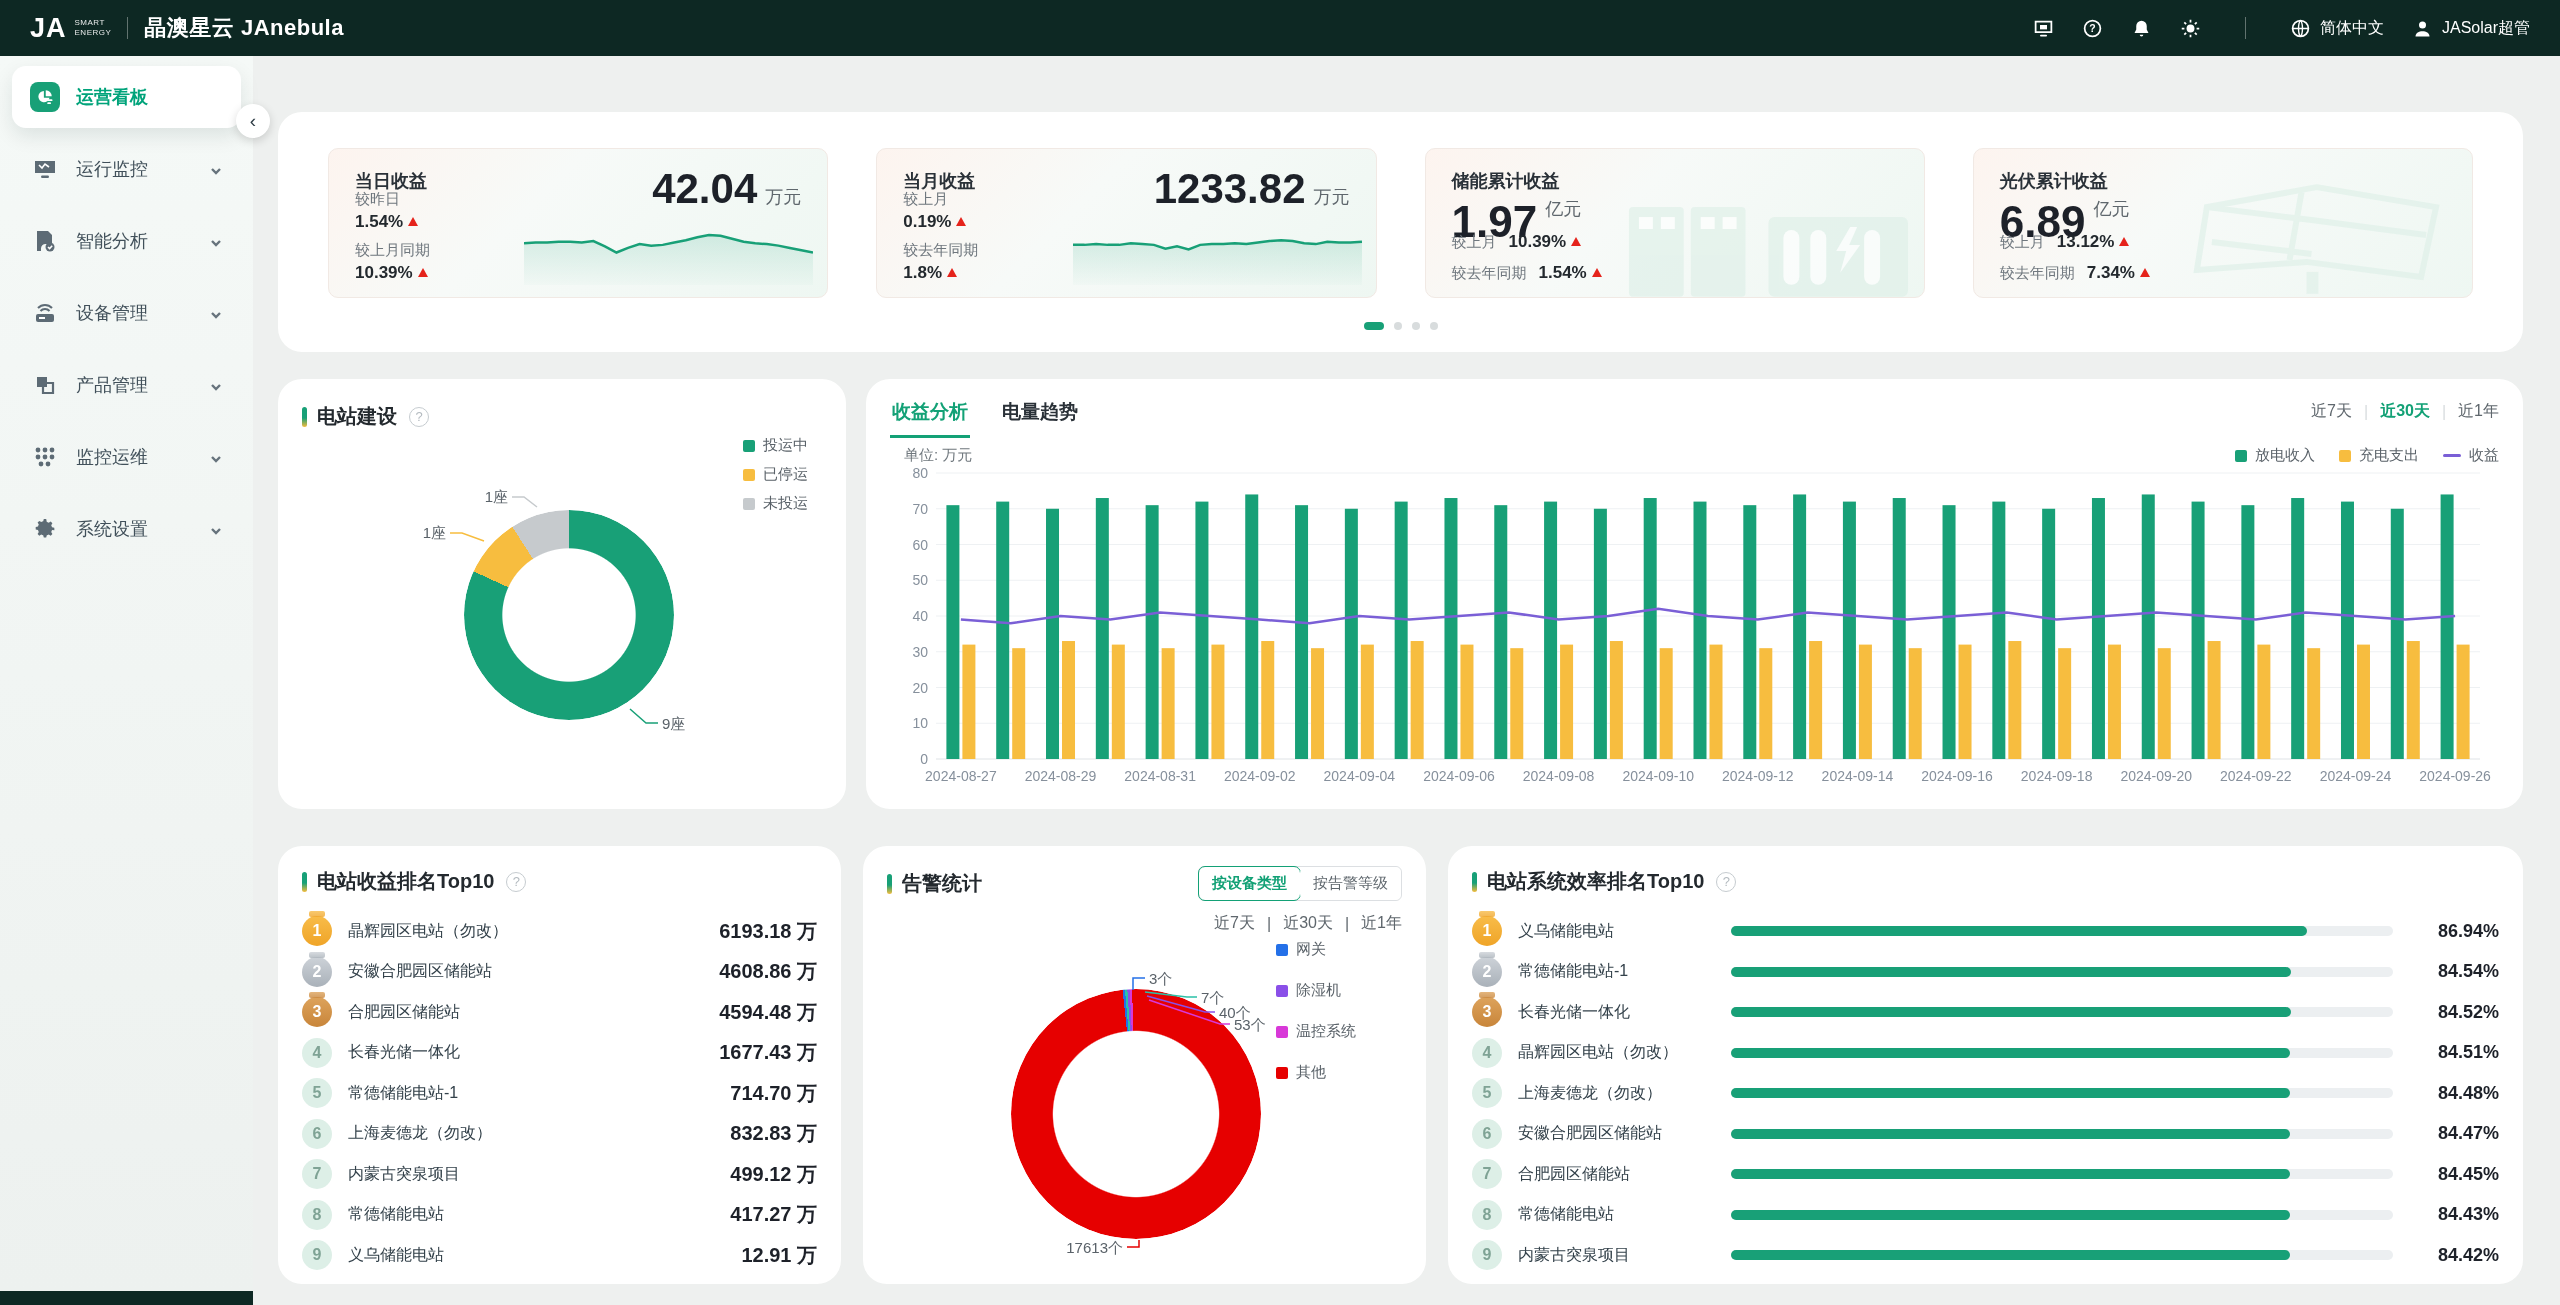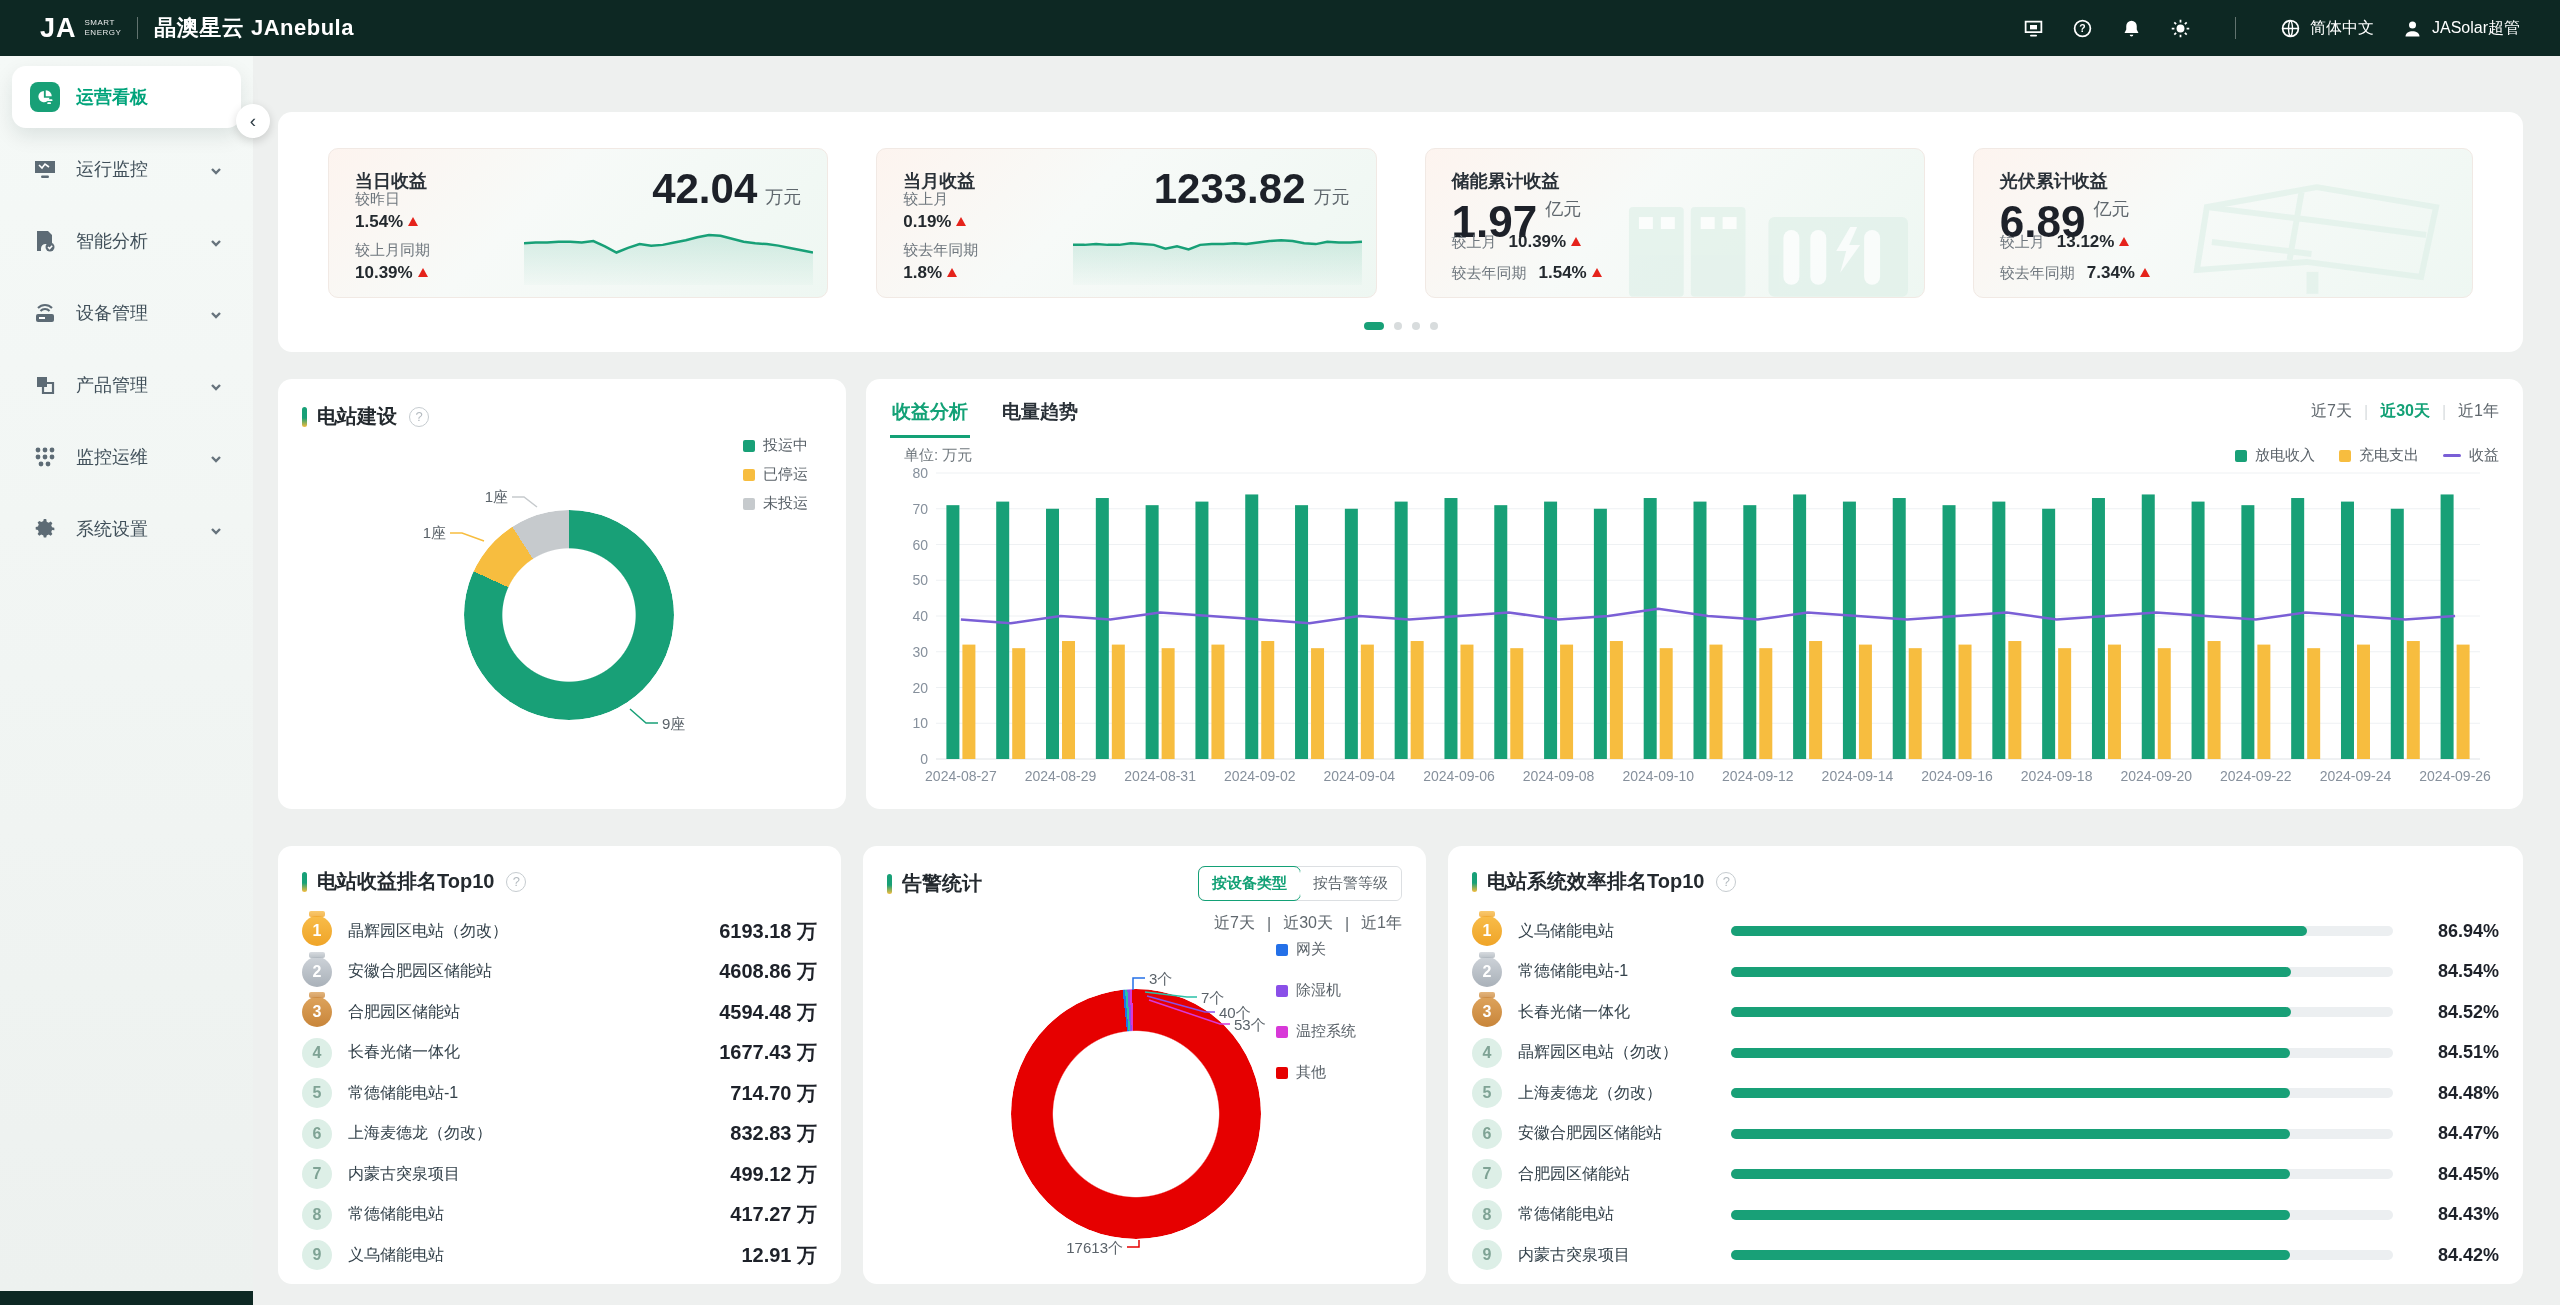--- a/index.html
+++ b/index.html
@@ -1,20 +1,20 @@
 <!DOCTYPE html>
 <html><head>
 <meta charset="utf-8">
 <style>
   *{margin:0;padding:0;box-sizing:border-box}
   html,body{width:2560px;height:1305px;overflow:hidden}
   body{background:#eef0ef;font-family:"Liberation Sans","DejaVu Sans",sans-serif;position:relative;color:#23292e}
 
   
-  .topbar{position:absolute;top:0;left:0;right:0;height:56px;background:#0d2823;display:flex;align-items:center;padding:0 40px;color:#fff;z-index:10}
+  .topbar{position:absolute;top:0;left:0;right:0;height:56px;background:#0d2823;display:flex;align-items:center;padding:0 30px;color:#fff;z-index:10}
   .logo{display:flex;align-items:center;gap:8px}
   .logo-ja{font-size:27px;font-weight:700;letter-spacing:1px}
   .logo-sub{font-size:8px;line-height:10px;letter-spacing:.5px;opacity:.9}
   .tb-divider{width:1px;height:22px;background:rgba(255,255,255,.35);margin:0 16px}
   .product{font-size:22px;font-weight:700;letter-spacing:.5px}
   .tb-right{margin-left:auto;display:flex;align-items:center;gap:28px;font-size:16px}
   .tb-icon{width:21px;height:21px;display:inline-flex;cursor:pointer}
   .tb-icon svg{width:100%;height:100%;fill:#fff}
   .tb-group{display:flex;align-items:center;gap:9px;cursor:pointer}
 
@@ -26,21 +26,21 @@
   .side-ico svg{width:24px;height:24px;fill:currentColor}
   .side-item.active .side-ico{background:#18a077;border-radius:8px;color:#fff}
   .side-item.active .side-ico svg{width:18px;height:18px}
   .side-chevron{margin-left:auto;width:14px;height:14px;color:#66737c}
   .side-chevron svg{width:14px;height:14px;fill:none;stroke:currentColor;stroke-width:2.4}
   .side-footer{position:absolute;left:0;bottom:0;width:253px;height:14px;background:#0d2823}
   .collapse-btn{position:absolute;left:236px;top:104px;width:34px;height:34px;border-radius:50%;background:#fff;box-shadow:0 3px 10px rgba(0,0,0,.16);z-index:9;display:flex;align-items:center;justify-content:center;font-size:19px;color:#2d3b44;cursor:pointer;border:none}
 
   
   .main{position:absolute;left:278px;top:56px;width:2245px}
-  .card{background:#fff;border-radius:14px}
+  .card{background:#fff;border-radius:24px}
   .row1{margin-top:56px;height:240px;padding:36px 50px 0}
   .kpis{display:flex;gap:48px}
   .kpi{flex:1;height:150px;border:1px solid #f1e9e4;border-radius:10px;position:relative;padding:20px 26px;background:linear-gradient(135deg,#fdf4ef 0%,#f7faf8 40%,#eef7f2 100%);overflow:hidden}
   .kpi-title{font-size:18px;font-weight:700;color:#2a3138;position:relative;z-index:2}
   .kpi-val-tr{position:absolute;top:16px;right:26px;display:flex;align-items:baseline;gap:8px;z-index:2}
   .big{font-size:42px;font-weight:700;color:#1d2129}
   .big2{font-size:44px;font-weight:700;color:#1d2129}
   .unit{font-size:18px;color:#5f676d}
   .kpi-vrow{display:flex;align-items:flex-start;gap:8px;margin-top:4px;position:relative;z-index:2}
   .metrics{position:absolute;left:26px;bottom:14px;z-index:2}

